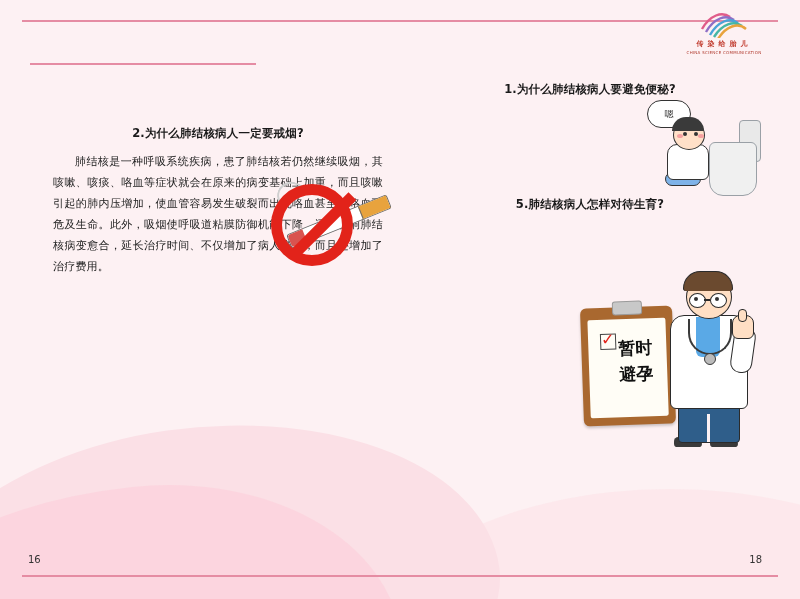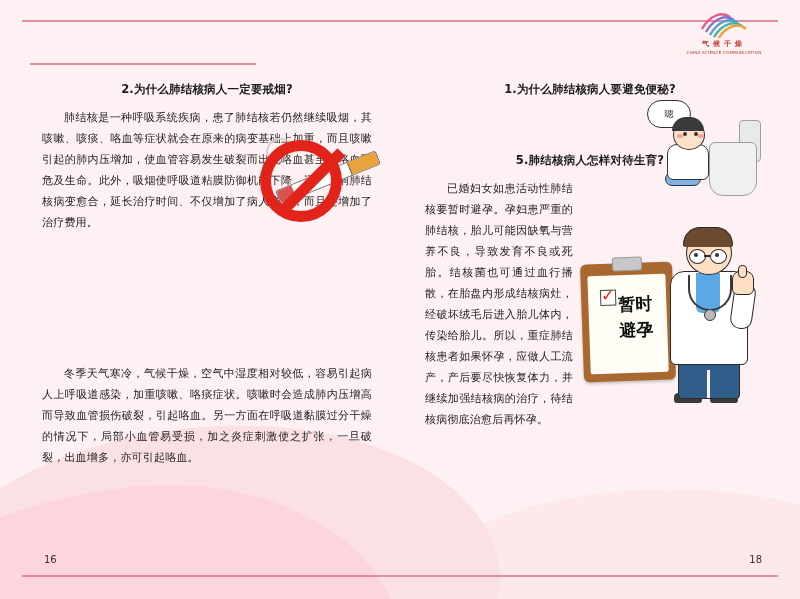--- a/index.html
+++ b/index.html
@@ -116,21 +116,21 @@
     margin-top: 1px;
     transform: scale(.95);
   }
 
   
   .col {
     position: absolute;
     top: 82px;
     width: 330px;
   }
-  .col-left { left: 42px; }
+  .col-left { left: 53px; margin-top: 44px; }
   .col-right { left: 425px; }
 
   .q-title {
     font-size: 11.5px;
     font-weight: bold;
     color: #1a1a1a;
     text-align: center;
     margin: 0 0 10px 0;
     letter-spacing: .2px;
   }
@@ -524,21 +524,21 @@
     border: 1.5px solid #2b2b2b;
     border-radius: 4px;
   }
 
   .page-num {
     position: absolute;
     bottom: 34px;
     font-size: 10px;
     color: #333;
   }
-  .page-num.left { left: 44px; }
+  .page-num.left { left: 28px; }
   .page-num.right { right: 38px; }
 
   .eye {
     position: absolute;
     width: 4px; height: 4px;
     background: #333;
     border-radius: 50%;
   }
 </style>
 </head>
@@ -560,21 +560,21 @@
       <svg width="92" height="30" viewBox="0 0 92 30">
         <g transform="translate(46,15)">
           <path d="M-22,6 C-14,-8 -2,-12 6,-6" stroke="#e05c8a" stroke-width="2.4" fill="none"></path>
           <path d="M-18,9 C-10,-5 2,-9 10,-3" stroke="#8e6fc6" stroke-width="2.4" fill="none"></path>
           <path d="M-14,12 C-6,-2 6,-6 14,0" stroke="#4aa3d8" stroke-width="2.4" fill="none"></path>
           <path d="M-10,14 C-2,1 10,-3 18,3" stroke="#46b6a4" stroke-width="2.4" fill="none"></path>
           <path d="M-6,16 C2,3 14,-1 22,6" stroke="#e8a33d" stroke-width="2.4" fill="none"></path>
         </g>
       </svg>
     </div>
-    <div class="logo-cn">气候干燥</div>
+    <div class="logo-cn">传染给胎儿</div>
     <div class="logo-en">CHINA SCIENCE COMMUNICATION</div>
   </div>
 
   <div class="col col-left">
 
     <div class="block">
       <h3 class="q-title">2.为什么肺结核病人一定要戒烟?</h3>
       <p class="q-body">肺结核是一种呼吸系统疾病，患了肺结核若仍然继续吸烟，其咳嗽、咳痰、咯血等症状就会在原来的病变基础上加重，而且咳嗽引起的肺内压增加，使血管容易发生破裂而出现咯血甚至大咯血而危及生命。此外，吸烟使呼吸道粘膜防御机能下降，还会影响肺结核病变愈合，延长治疗时间、不仅增加了病人痛苦，而且还增加了治疗费用。</p>
 
       <div class="smoke-illus">
@@ -583,21 +583,20 @@
           <div class="cig-filter"></div>
         </div>
         <div class="cig-smoke"></div>
         <div class="ban">
           <div class="ban-bar"></div>
         </div>
       </div>
     </div>
 
     <div class="block" style="margin-top:130px;">
-      <p class="q-body">冬季天气寒冷，气候干燥，空气中湿度相对较低，容易引起病人上呼吸道感染，加重咳嗽、咯痰症状。咳嗽时会造成肺内压增高而导致血管损伤破裂，引起咯血。另一方面在呼吸道黏膜过分干燥的情况下，局部小血管易受损，加之炎症刺激使之扩张，一旦破裂，出血增多，亦可引起咯血。</p>
     </div>
 
   </div>
 
   <div class="col col-right">
 
     <div class="block">
       <h3 class="q-title">1.为什么肺结核病人要避免便秘?</h3>
 
       <div class="toilet-illus">
@@ -608,23 +607,22 @@
         <div class="t-body"></div>
         <div class="t-head"></div>
         <div class="t-hair"></div>
         <div class="eye" style="left:40px;top:34px;"></div>
         <div class="eye" style="left:51px;top:34px;"></div>
         <div class="t-cheek" style="left:34px;"></div>
         <div class="t-cheek" style="left:55px;"></div>
       </div>
     </div>
 
-    <div class="block" style="margin-top:56px;">
+    <div class="block" style="margin-top:100px;">
       <h3 class="q-title">5.肺结核病人怎样对待生育?</h3>
-      <p class="q-body" style="width:148px;">已婚妇女如患活动性肺结核要暂时避孕。孕妇患严重的肺结核，胎儿可能因缺氧与营养不良，导致发育不良或死胎。结核菌也可通过血行播散，在胎盘内形成结核病灶，经破坏绒毛后进入胎儿体内，传染给胎儿。所以，重症肺结核患者如果怀孕，应做人工流产，产后要尽快恢复体力，并继续加强结核病的治疗，待结核病彻底治愈后再怀孕。</p>
 
       <div class="doctor-illus">
         <div class="clipboard">
           <div class="clip-clip"></div>
           <div class="clip-paper">
             <div class="clip-check"></div>
             <div class="clip-text">暂时避孕</div>
           </div>
         </div>
         <div class="doc-shoe l"></div>

